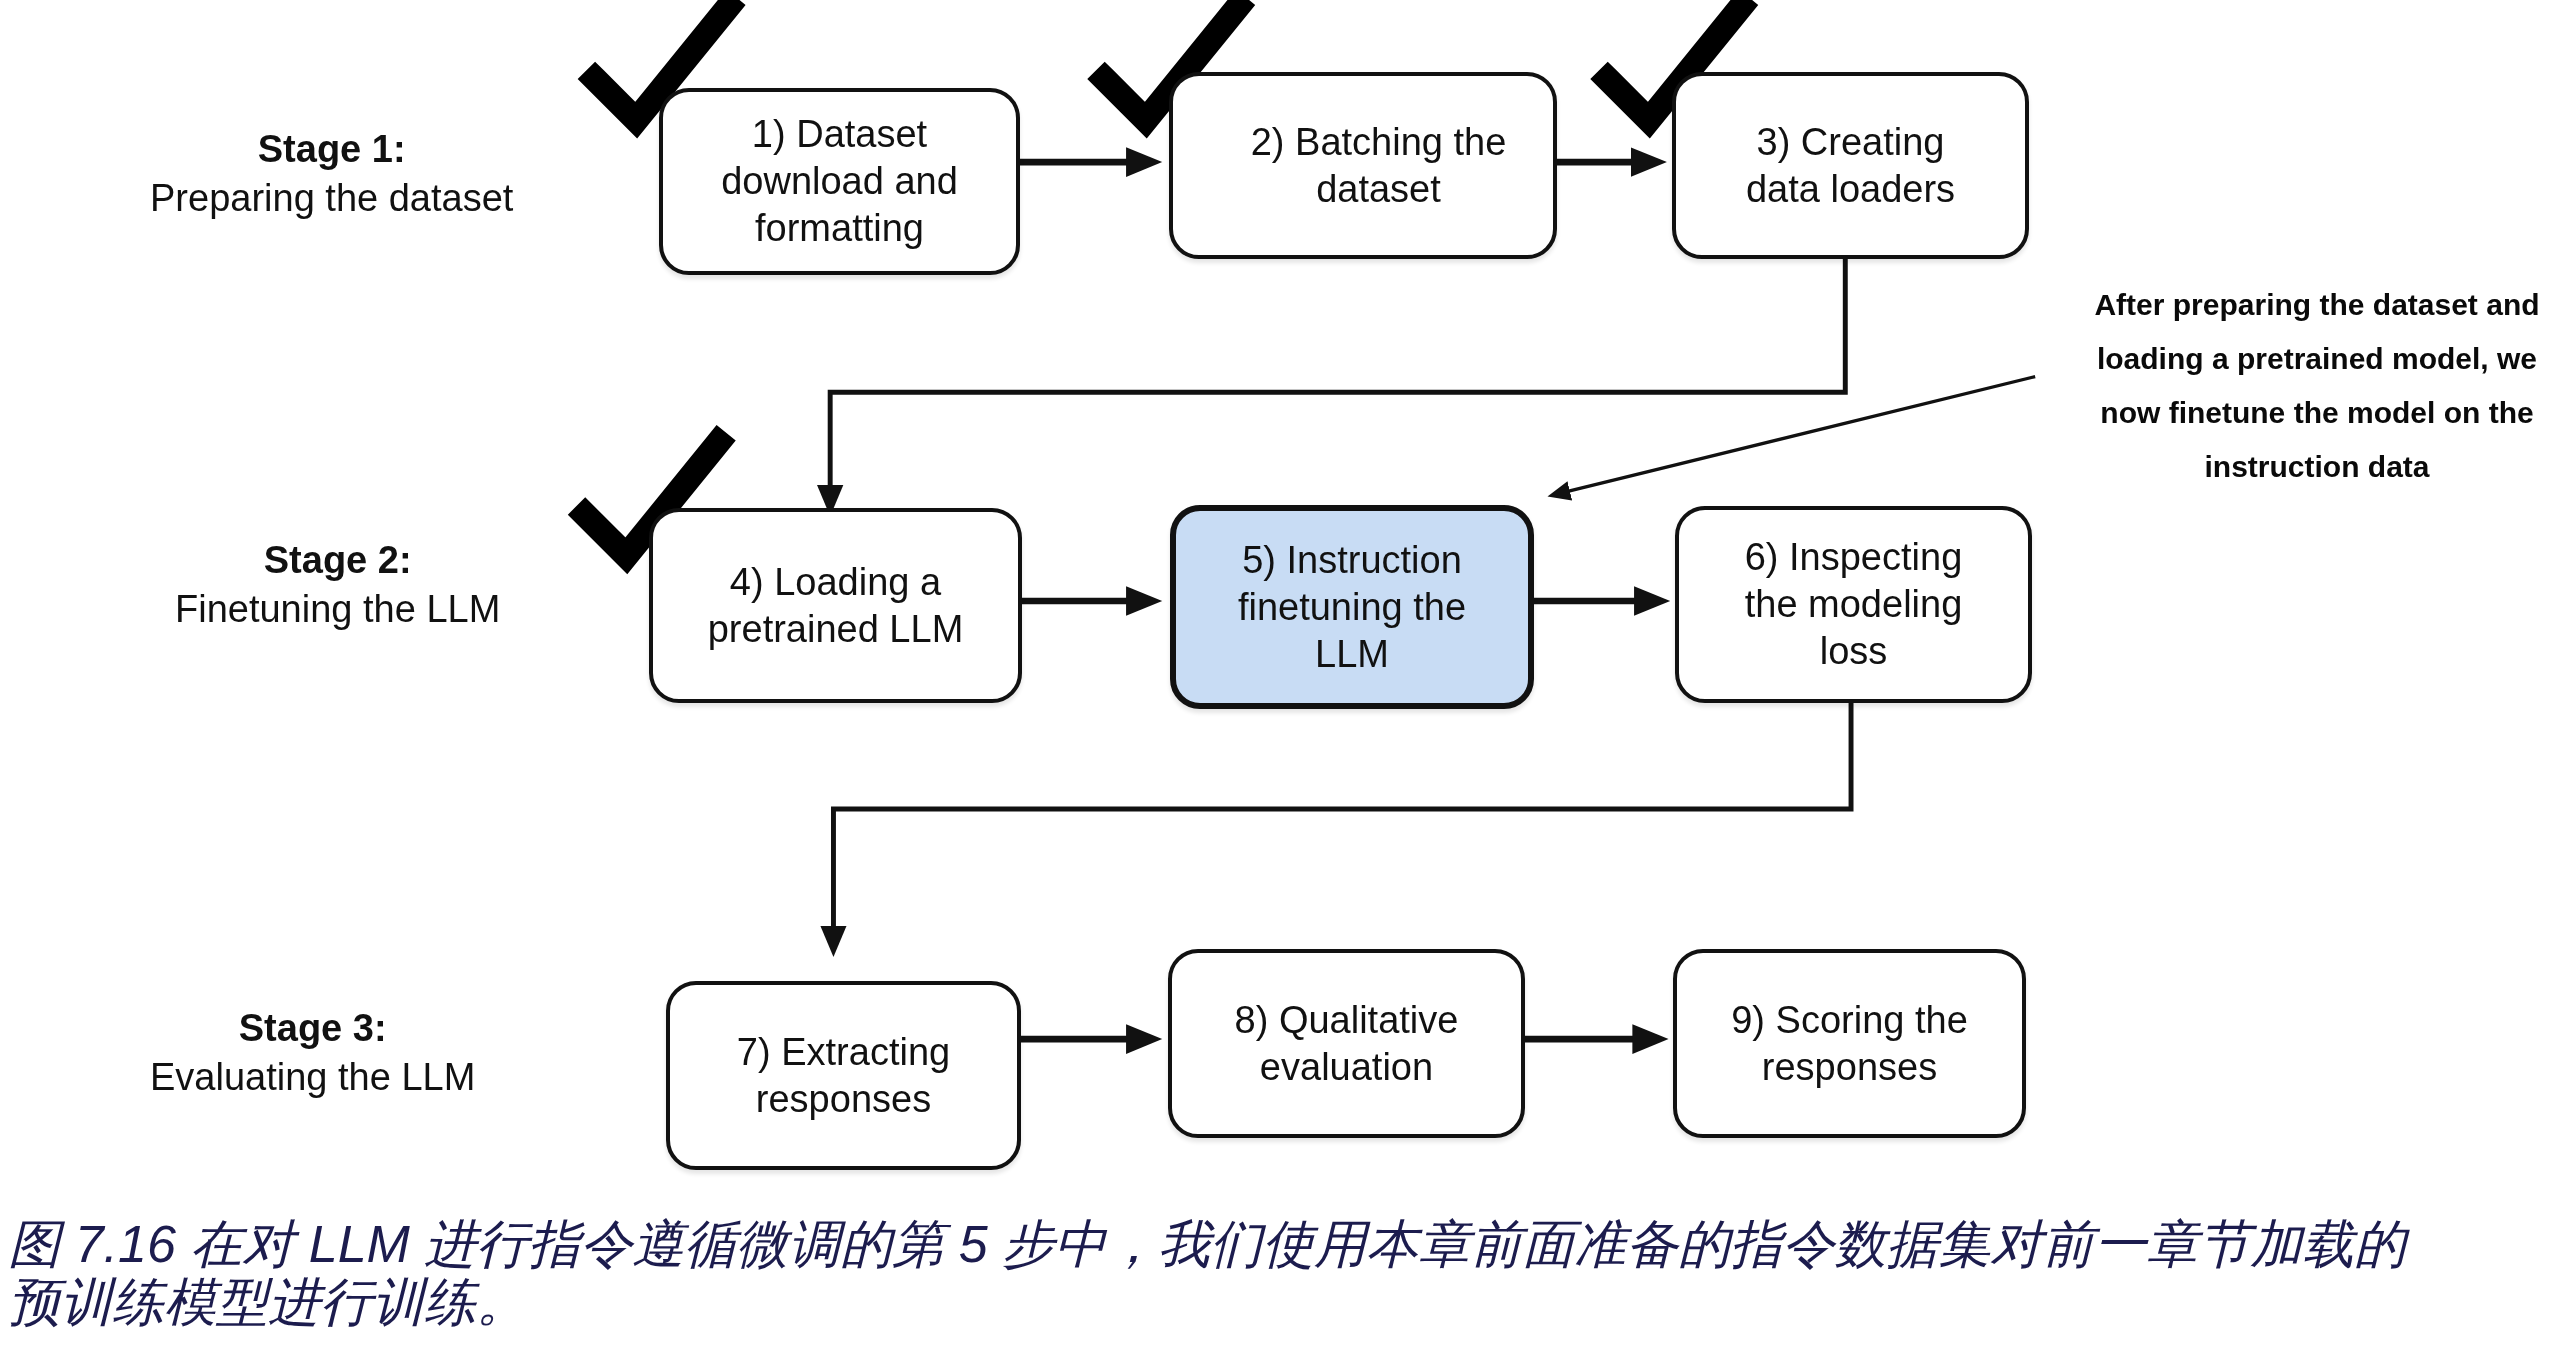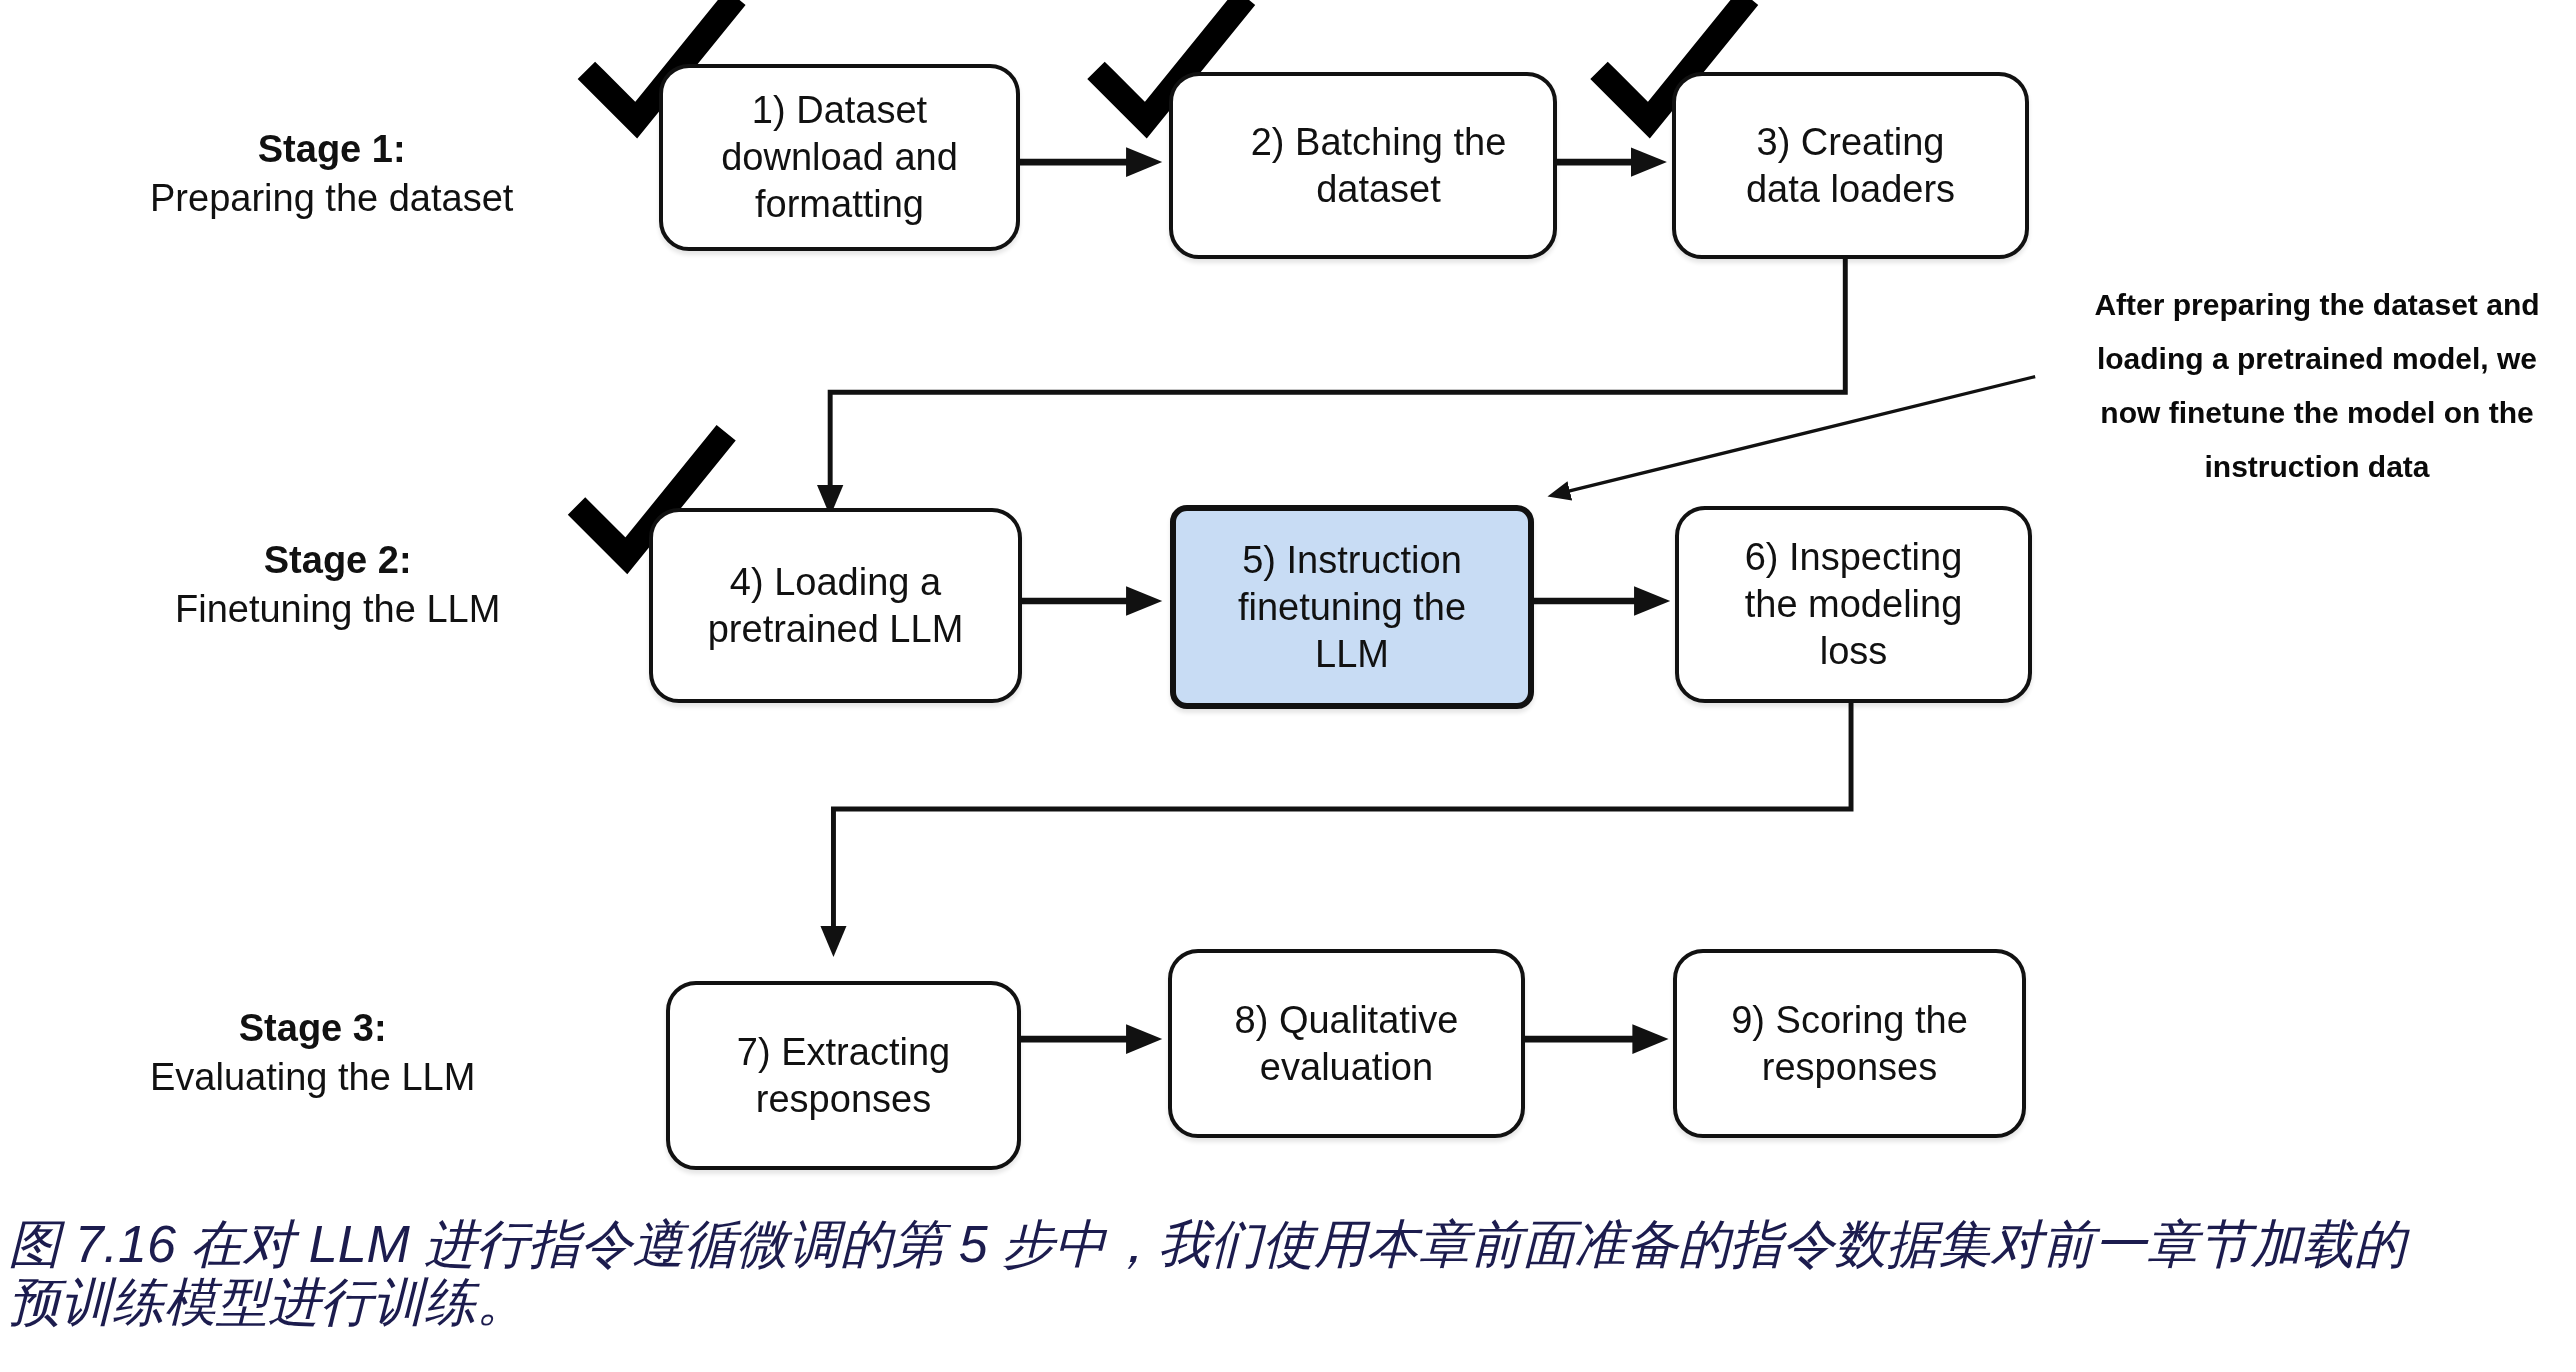--- a/index.html
+++ b/index.html
@@ -16,22 +16,22 @@
   .stage-label.s1{left:150px;top:125px;}
   .stage-label.s2{left:150px;top:536px;margin-left:25px;}
   .stage-label.s3{left:150px;top:1004px;}
 
   
   .box{position:absolute;z-index:2;background:#ffffff;border:4.1px solid #111;
        border-radius:30px;display:flex;align-items:center;justify-content:center;
        text-align:center;font-size:38px;line-height:47px;
        box-shadow:0 3.3px 4.1px rgba(0,0,0,0.10);}
   .box .box-label{white-space:pre-line;}
-  .box.hl{background:#c8dcf4;border-width:6.6px;border-radius:17px;}
-  .b1{left:659px;top:64px;width:353px;height:179px;}
+  .box.hl{background:#c8dcf4;border-width:6.6px;}
+  .b1{left:659px;top:88px;width:353px;height:179px;}
   .b2{left:1169px;top:72px;width:349px;height:179px;padding-left:31px;}
   .b3{left:1672px;top:72px;width:349px;height:179px;}
   .b4{left:649px;top:508px;width:365px;height:187px;}
   .b5{left:1170px;top:505px;width:352px;height:192px;}
   .b6{left:1675px;top:506px;width:349px;height:189px;}
   .b7{left:666px;top:949px;width:347px;height:181px;margin-top:32px;}
   .b8{left:1168px;top:949px;width:349px;height:181px;}
   .b9{left:1673px;top:949px;width:345px;height:181px;}
 
   

